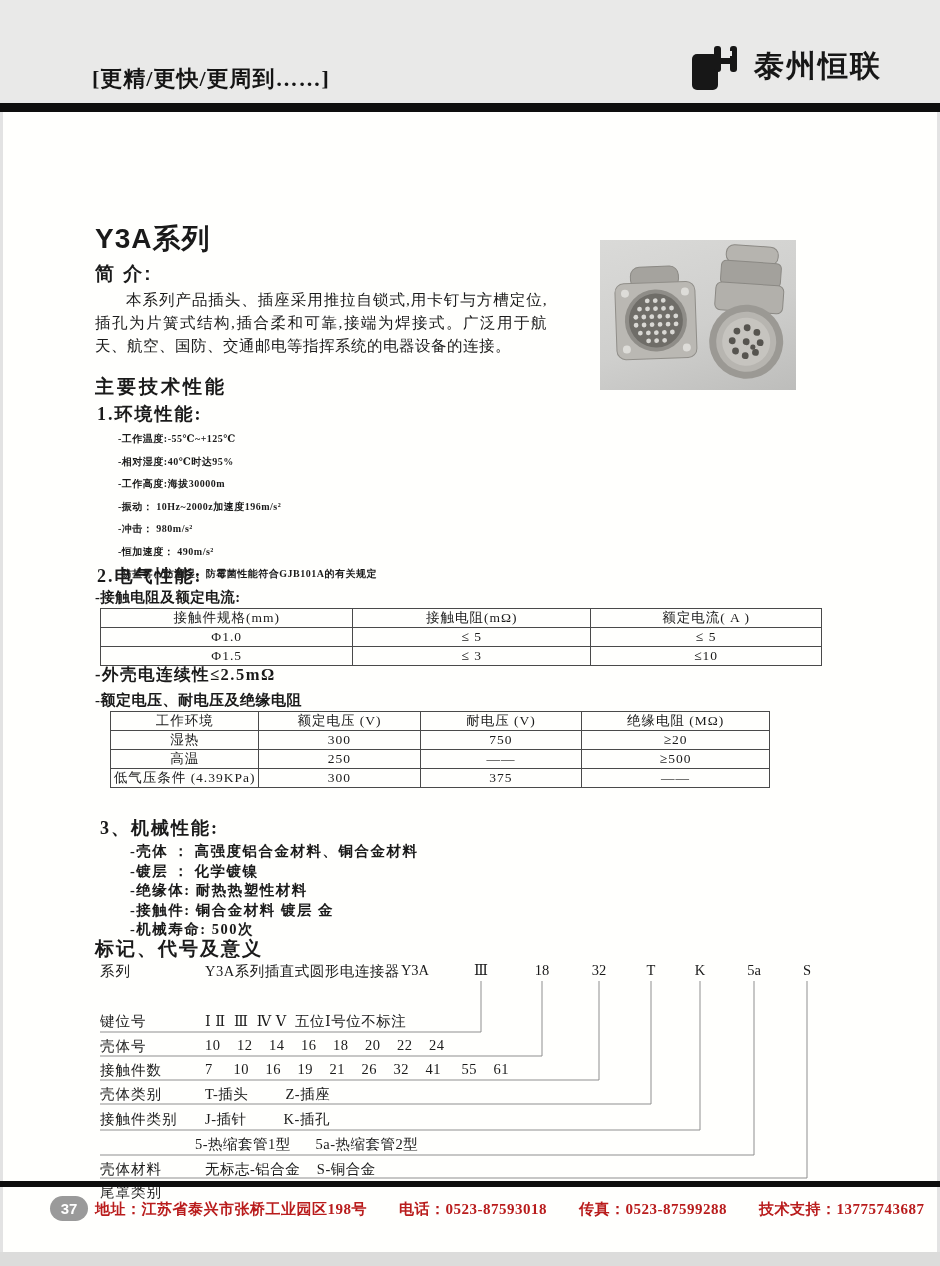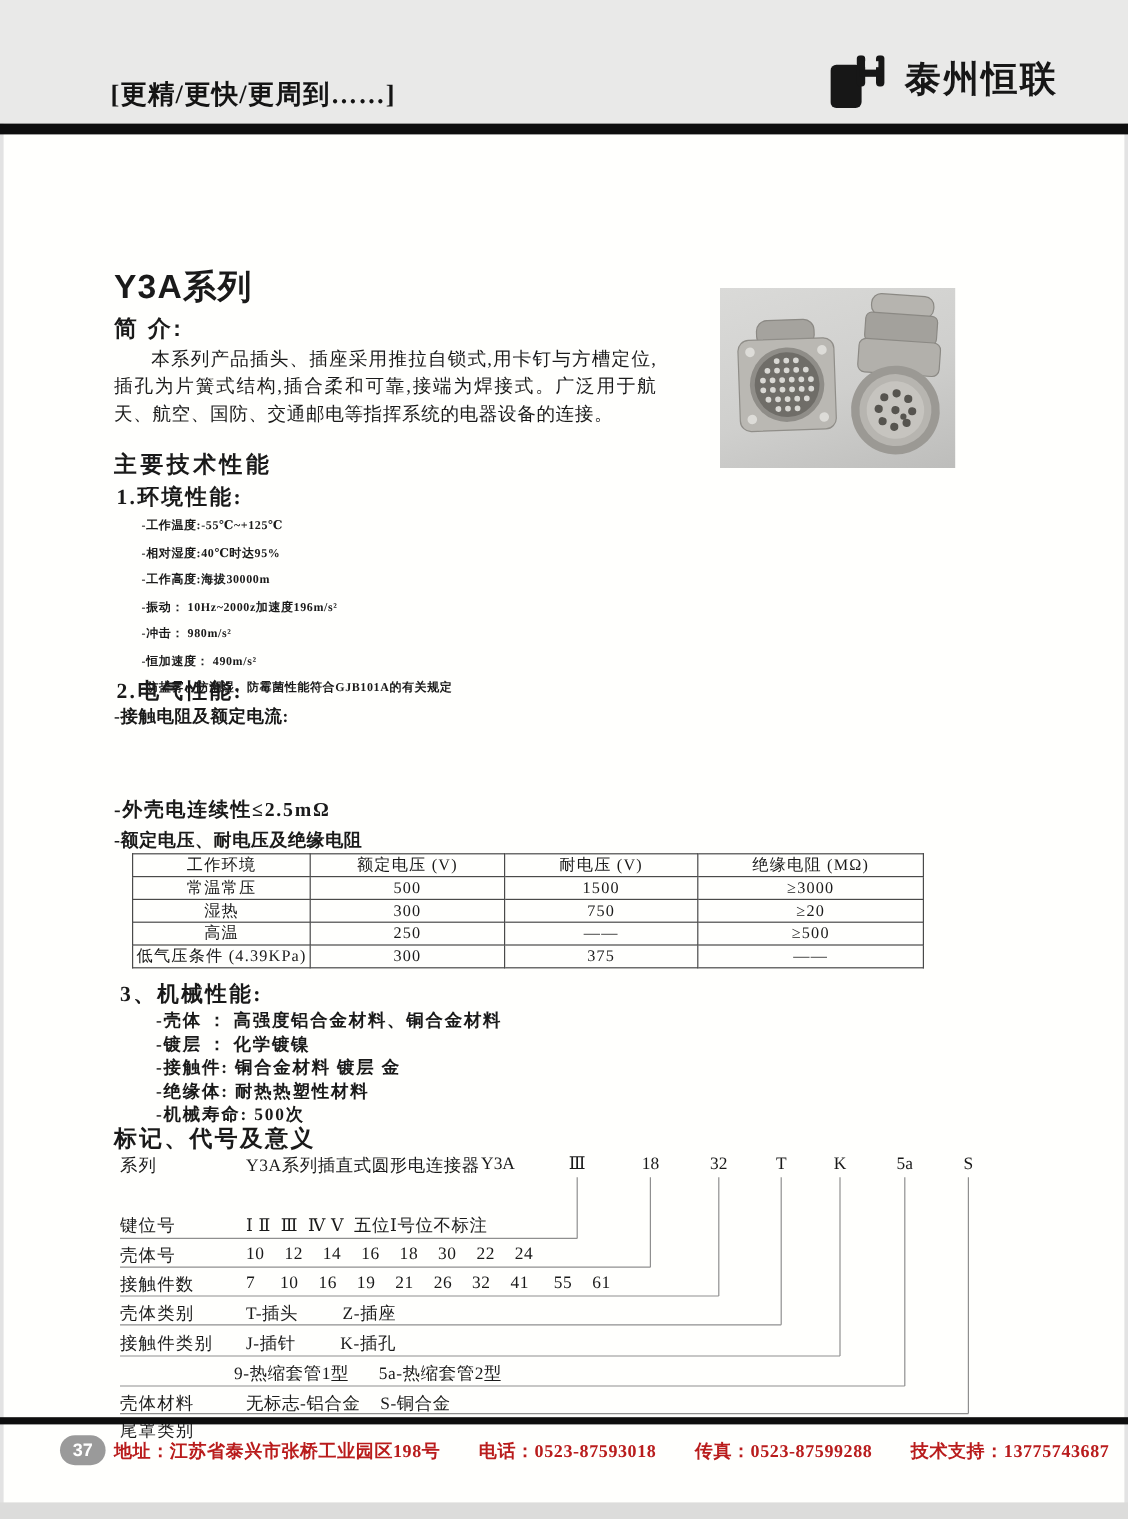--- a/index.html
+++ b/index.html
@@ -166,45 +166,63 @@
     <li>-工作高度:海拔30000m</li>
     <li>-振动： 10Hz~2000z加速度196m/s²</li>
     <li>-冲击： 980m/s²</li>
     <li>-恒加速度： 490m/s²</li>
     <li>-防盐雾、防潮湿、防霉菌性能符合GJB101A的有关规定</li>
   </ul>
 
   <div class="abs sec-h" style="left:97px; top:564px;">2.电气性能:</div>
   <div class="abs lbl-bold-sm" style="left:95px; top:588px;">-接触电阻及额定电流:</div>
 
+  <table class="abs t1">
+    <colgroup>
+        <col style="width:35%">
+        <col style="width:33%">
+        <col style="width:32%">
+      </colgroup>
+    <tbody>
+        <tr>
+      <th>接触件规格(mm)</th>
+      <th>接触电阻(mΩ)</th>
+      <th>额定电流( A )</th>
+    </tr>
+    <tr>
+      <td>Φ1.0</td>
+      <td>≤ 5</td>
+      <td>≤ 5</td>
+    </tr>
+    <tr>
+      <td>Φ1.5</td>
+      <td>≤ 3</td>
+      <td>≤10</td>
+    </tr>
+  </tbody>
+    </table>
 
   <div class="abs lbl-bold-md" style="left:95px; top:664px;">-外壳电连续性≤2.5mΩ</div>
   <div class="abs lbl-bold-sm" style="left:95px; top:691px; font-size:15px;">-额定电压、耐电压及绝缘电阻</div>
 
   <table class="abs t2">
     <colgroup>
         <col style="width:22.5%">
         <col style="width:24.5%">
         <col style="width:24.5%">
         <col style="width:28.5%">
       </colgroup>
     <tbody>
         <tr>
       <th>工作环境</th>
       <th>额定电压 (V)</th>
       <th>耐电压  (V)</th>
       <th>绝缘电阻 (MΩ)</th>
     </tr>
     <tr>
-      <td>常温常压</td>
-      <td>500</td>
-      <td>1500</td>
-      <td>≥3000</td>
-    </tr>
-    <tr>
       <td>湿热</td>
       <td>300</td>
       <td>750</td>
       <td>≥20</td>
     </tr>
     <tr>
       <td>高温</td>
       <td>250</td>
       <td>——</td>
       <td>≥500</td>
@@ -215,22 +233,22 @@
       <td>375</td>
       <td>——</td>
     </tr>
   </tbody>
     </table>
 
   <div class="abs sec-h" style="left:100px; top:816px;">3、机械性能:</div>
   <ul class="abs mech-list">
     <li>-壳体 ： 高强度铝合金材料、铜合金材料</li>
     <li>-镀层 ： 化学镀镍</li>
+    <li>-绝缘体: 耐热热塑性材料</li>
     <li>-接触件: 铜合金材料 镀层 金</li>
-    <li>-绝缘体: 耐热热塑性材料</li>
     <li>-机械寿命: 500次</li>
   </ul>
 
   <div class="abs sec-mark sans">标记、代号及意义</div>
 
   <div class="abs diagram">
     <svg class="lines" width="740" height="232" viewBox="0 0 740 232">
       <g stroke="#8f8f8f" stroke-width="1">
         <line x1="386" y1="26" x2="386" y2="77"></line>
           <line x1="5" y1="77" x2="386" y2="77"></line>
@@ -256,29 +274,29 @@
     <span class="d-code" style="left:447px; top:7px;">18</span>
     <span class="d-code" style="left:504px; top:7px;">32</span>
     <span class="d-code" style="left:556px; top:7px;">T</span>
     <span class="d-code" style="left:605px; top:7px;">K</span>
     <span class="d-code" style="left:659px; top:7px;">5a</span>
     <span class="d-code" style="left:712px; top:7px;">S</span>
 
     <span class="d-label" style="top:57px;">键位号</span>
     <span class="d-opts" style="top:57px;">Ⅰ Ⅱ  Ⅲ  Ⅳ Ⅴ  五位Ⅰ号位不标注</span>
     <span class="d-label" style="top:82px;">壳体号</span>
-    <span class="d-opts" style="top:82px;">10    12    14    16    18    30    22    24</span>
+    <span class="d-opts" style="top:82px;">10    12    14    16    18    20    22    24</span>
     <span class="d-label" style="top:106px;">接触件数</span>
     <span class="d-opts" style="top:106px;">7     10    16    19    21    26    32    41     55    61</span>
     <span class="d-label" style="top:130px;">壳体类别</span>
     <span class="d-opts" style="top:130px;">T-插头         Z-插座</span>
     <span class="d-label" style="top:155px;">接触件类别</span>
     <span class="d-opts" style="top:155px;">J-插针         K-插孔</span>
     <span class="d-label" style="top:180px;margin-top:48px;">尾罩类别</span>
-    <span class="d-opts" style="top:180px; left:100px;">9-热缩套管1型      5a-热缩套管2型</span>
+    <span class="d-opts" style="top:180px; left:100px;">5-热缩套管1型      5a-热缩套管2型</span>
     <span class="d-label" style="top:205px;">壳体材料</span>
     <span class="d-opts" style="top:205px;">无标志-铝合金    S-铜合金</span>
   </div>
 
   <div class="bar-bottom"></div>
   <div class="page-badge">37</div>
   <div class="footer-row">
     <span>地址：江苏省泰兴市张桥工业园区198号</span>
     <span>电话：0523-87593018</span>
     <span>传真：0523-87599288</span>

